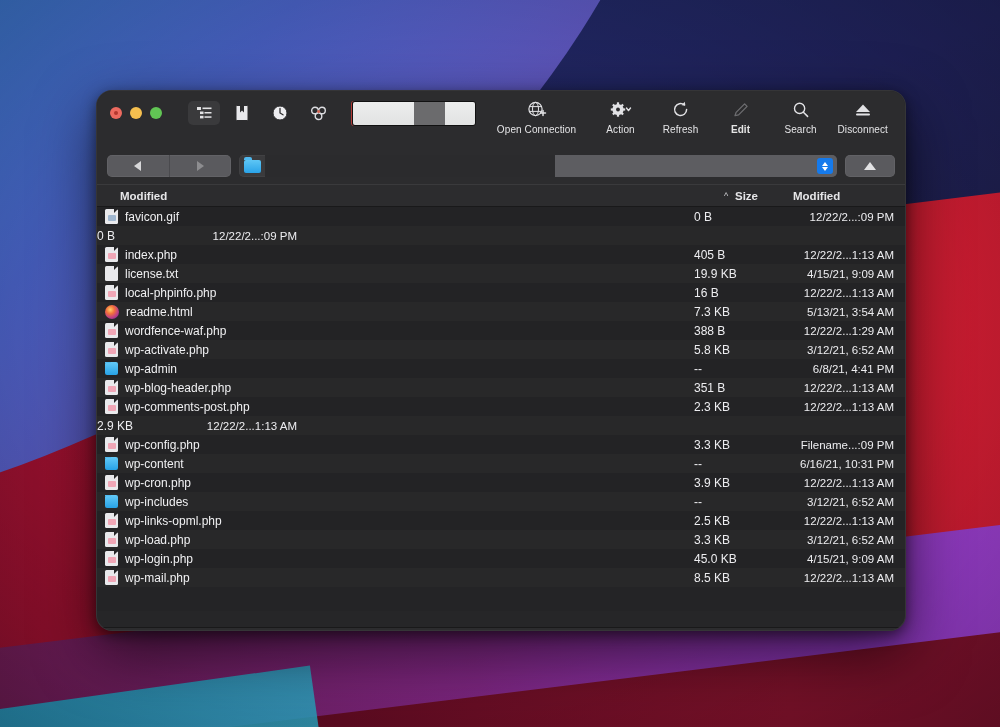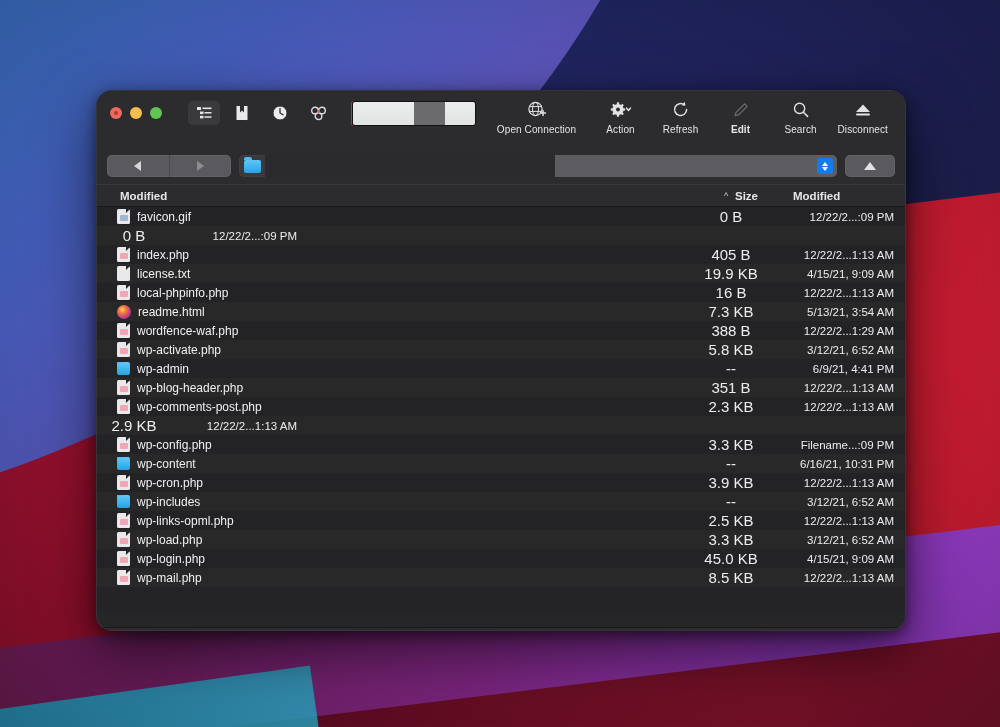--- a/index.html
+++ b/index.html
@@ -248,25 +248,25 @@
   .row {
     height: 19px;
     display: flex; align-items: center;
     font-size: 12px;
     color: #f0f0f2;
   }
   .row:nth-child(even) { background: #282829; }
   .row:nth-child(odd)  { background: #232325; }
   .cell-name {
     flex: 1; display: flex; align-items: center; gap: 7px;
-    padding-left: 20px; overflow: hidden; white-space: nowrap;
+    padding-left: 8px; overflow: hidden; white-space: nowrap;
   }
   .cell-size {
-    width: 74px; text-align: center; padding-right: 8px;
-    font-size: 15px; color: #ededf0;
+    width: 74px; text-align: left; padding-right: 8px;
+    font-size: 12px; color: #ededf0;
   }
   .cell-mod {
     width: 118px; text-align: right; padding-right: 11px;
     font-size: 11.5px; color: #ededf0;
   }
 
   
   .ficon { width: 13px; height: 15px; flex: none; position: relative; }
   .ficon.doc {
     background: #e9e9ec;
@@ -569,21 +569,21 @@
           </div>
           <div class="cell-size">5.8 KB</div>
           <div class="cell-mod">3/12/21, 6:52 AM</div>
         </div>
         <div class="row">
           <div class="cell-name">
             <span class="ficon folder"></span>
             <span>wp-admin</span>
           </div>
           <div class="cell-size">--</div>
-          <div class="cell-mod">6/9/21, 4:41 PM</div>
+          <div class="cell-mod">6/8/21, 4:41 PM</div>
         </div>
         <div class="row">
           <div class="cell-name">
             <span class="ficon doc php">
               <span class="mark"></span>
             </span>
             <span>wp-blog-header.php</span>
           </div>
           <div class="cell-size">351 B</div>
           <div class="cell-mod">12/22/2...1:13 AM</div>

